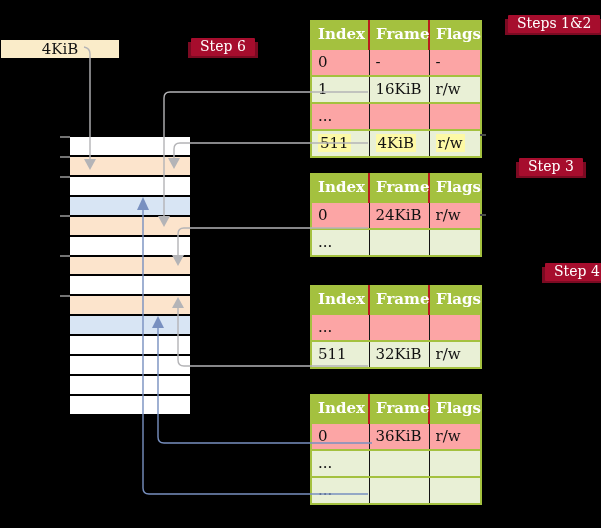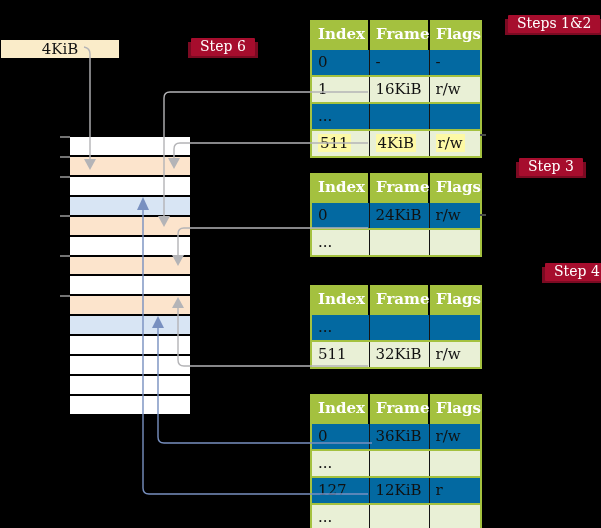--- a/index.html
+++ b/index.html
@@ -36,26 +36,26 @@
   #memory-column .mrow:last-child{border-bottom:none;}
   .mrow.white{background:#fff;}
   .mrow.peach{background:var(--peach);}
   .mrow.blue {background:var(--rowblue);}
 
   
   .pt{position:absolute; left:310px;}
   #pt0{top:20px;} #pt1{top:173px;} #pt2{top:285px;} #pt3{top:394px;}
   .pt table{
     border-collapse:collapse; table-layout:fixed; width:170px;
-    background:#0369a1; border:2px solid var(--green);
+    background:#fca5a5; border:2px solid var(--green);
     font-family:"DejaVu Serif", serif; font-size:15px; color:#111;
   }
   .pt th{
     background:var(--green); color:#fff; font-weight:bold; text-align:left;
-    padding:3px 6px 4px; line-height:19px; border-left:2px solid #000000;
+    padding:3px 6px 4px; line-height:19px; border-left:2px solid #b91c1c;
   }
   .pt th:first-child{border-left:none;}
   .pt td{
     padding:2px 6px 3px; line-height:20px;
     border-top:2px solid var(--green); border-left:1px solid #141414;
     overflow:hidden; white-space:nowrap;
   }
   .pt td:first-child{border-left:none;}
   .pt tr.shade td{background:var(--rowgreen);}
   .pt mark{background:var(--yellow); color:#111; padding:0 2px;}
@@ -212,25 +212,20 @@
           <tr>
             <td>0</td>
             <td>36KiB</td>
             <td>r/w</td>
           </tr>
           <tr class="shade">
             <td>...</td>
             <td></td>
             <td></td>
           </tr>
-          <tr>
-            <td>127</td>
-            <td>12KiB</td>
-            <td>r</td>
-          </tr>
           <tr class="shade">
             <td>...</td>
             <td></td>
             <td></td>
           </tr>
         </tbody>
       </table>
     </div>
 
   <svg id="overlay" width="601" height="528" viewBox="0 0 601 528">

